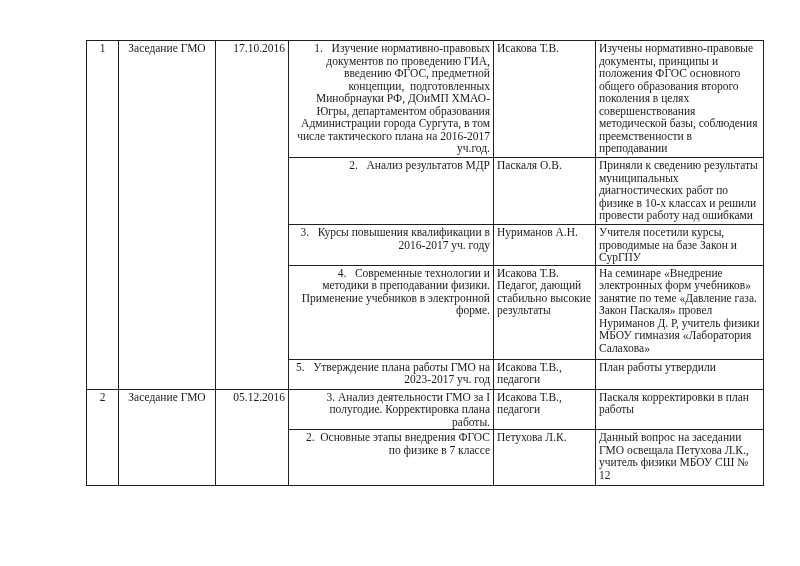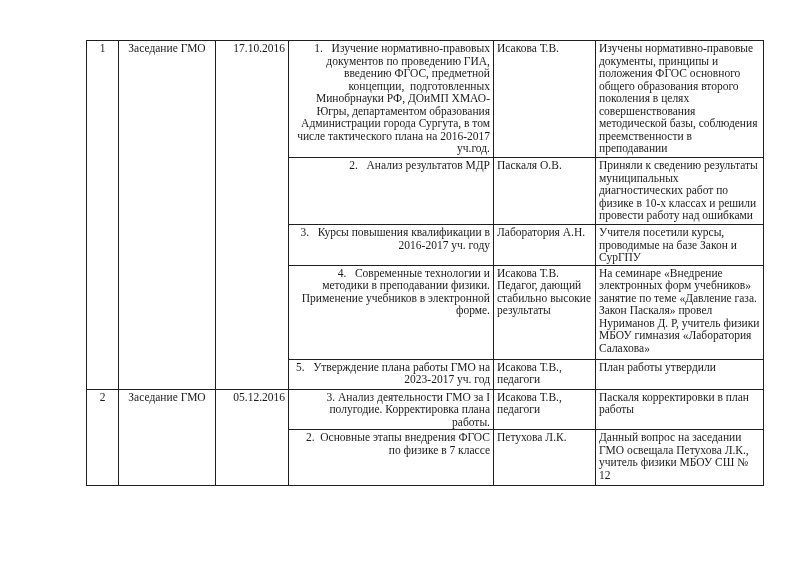--- a/index.html
+++ b/index.html
@@ -73,21 +73,21 @@
         <td class="c-speaker">Исакова Т.В.</td>
         <td class="c-result">Изучены нормативно-правовые документы, принципы и положения ФГОС основного общего образования второго поколения в целях совершенствования методической базы, соблюдения преемственности в преподавании</td>
       </tr>
       <tr style="height:67px">
         <td class="c-topic">2.   Анализ результатов МДР</td>
         <td class="c-speaker">Паскаля О.В.</td>
         <td class="c-result">Приняли к сведению результаты муниципальных диагностических работ по физике в 10-х классах и решили провести работу над ошибками</td>
       </tr>
       <tr style="height:38px">
         <td class="c-topic">3.   Курсы повышения квалификации в 2016-2017 уч. году</td>
-        <td class="c-speaker">Лаборатория А.Н.</td>
+        <td class="c-speaker">Нуриманов А.Н.</td>
         <td class="c-result">Учителя посетили курсы, проводимые  на базе Закон и СурГПУ</td>
       </tr>
       <tr style="height:94px">
         <td class="c-topic">4.   Современные технологии и методики в преподавании физики. Применение учебников в электронной форме.</td>
         <td class="c-speaker">Исакова Т.В. Педагог, дающий стабильно высокие результаты</td>
         <td class="c-result">На семинаре «Внедрение электронных форм учебников» занятие по теме «Давление газа. Закон Паскаля» провел Нуриманов Д. Р, учитель физики МБОУ гимназия «Лаборатория Салахова»</td>
       </tr>
       <tr style="height:30px">
         <td class="c-topic">5.   Утверждение плана работы ГМО на 2023-2017 уч. год</td>
         <td class="c-speaker">Исакова Т.В., педагоги</td>

